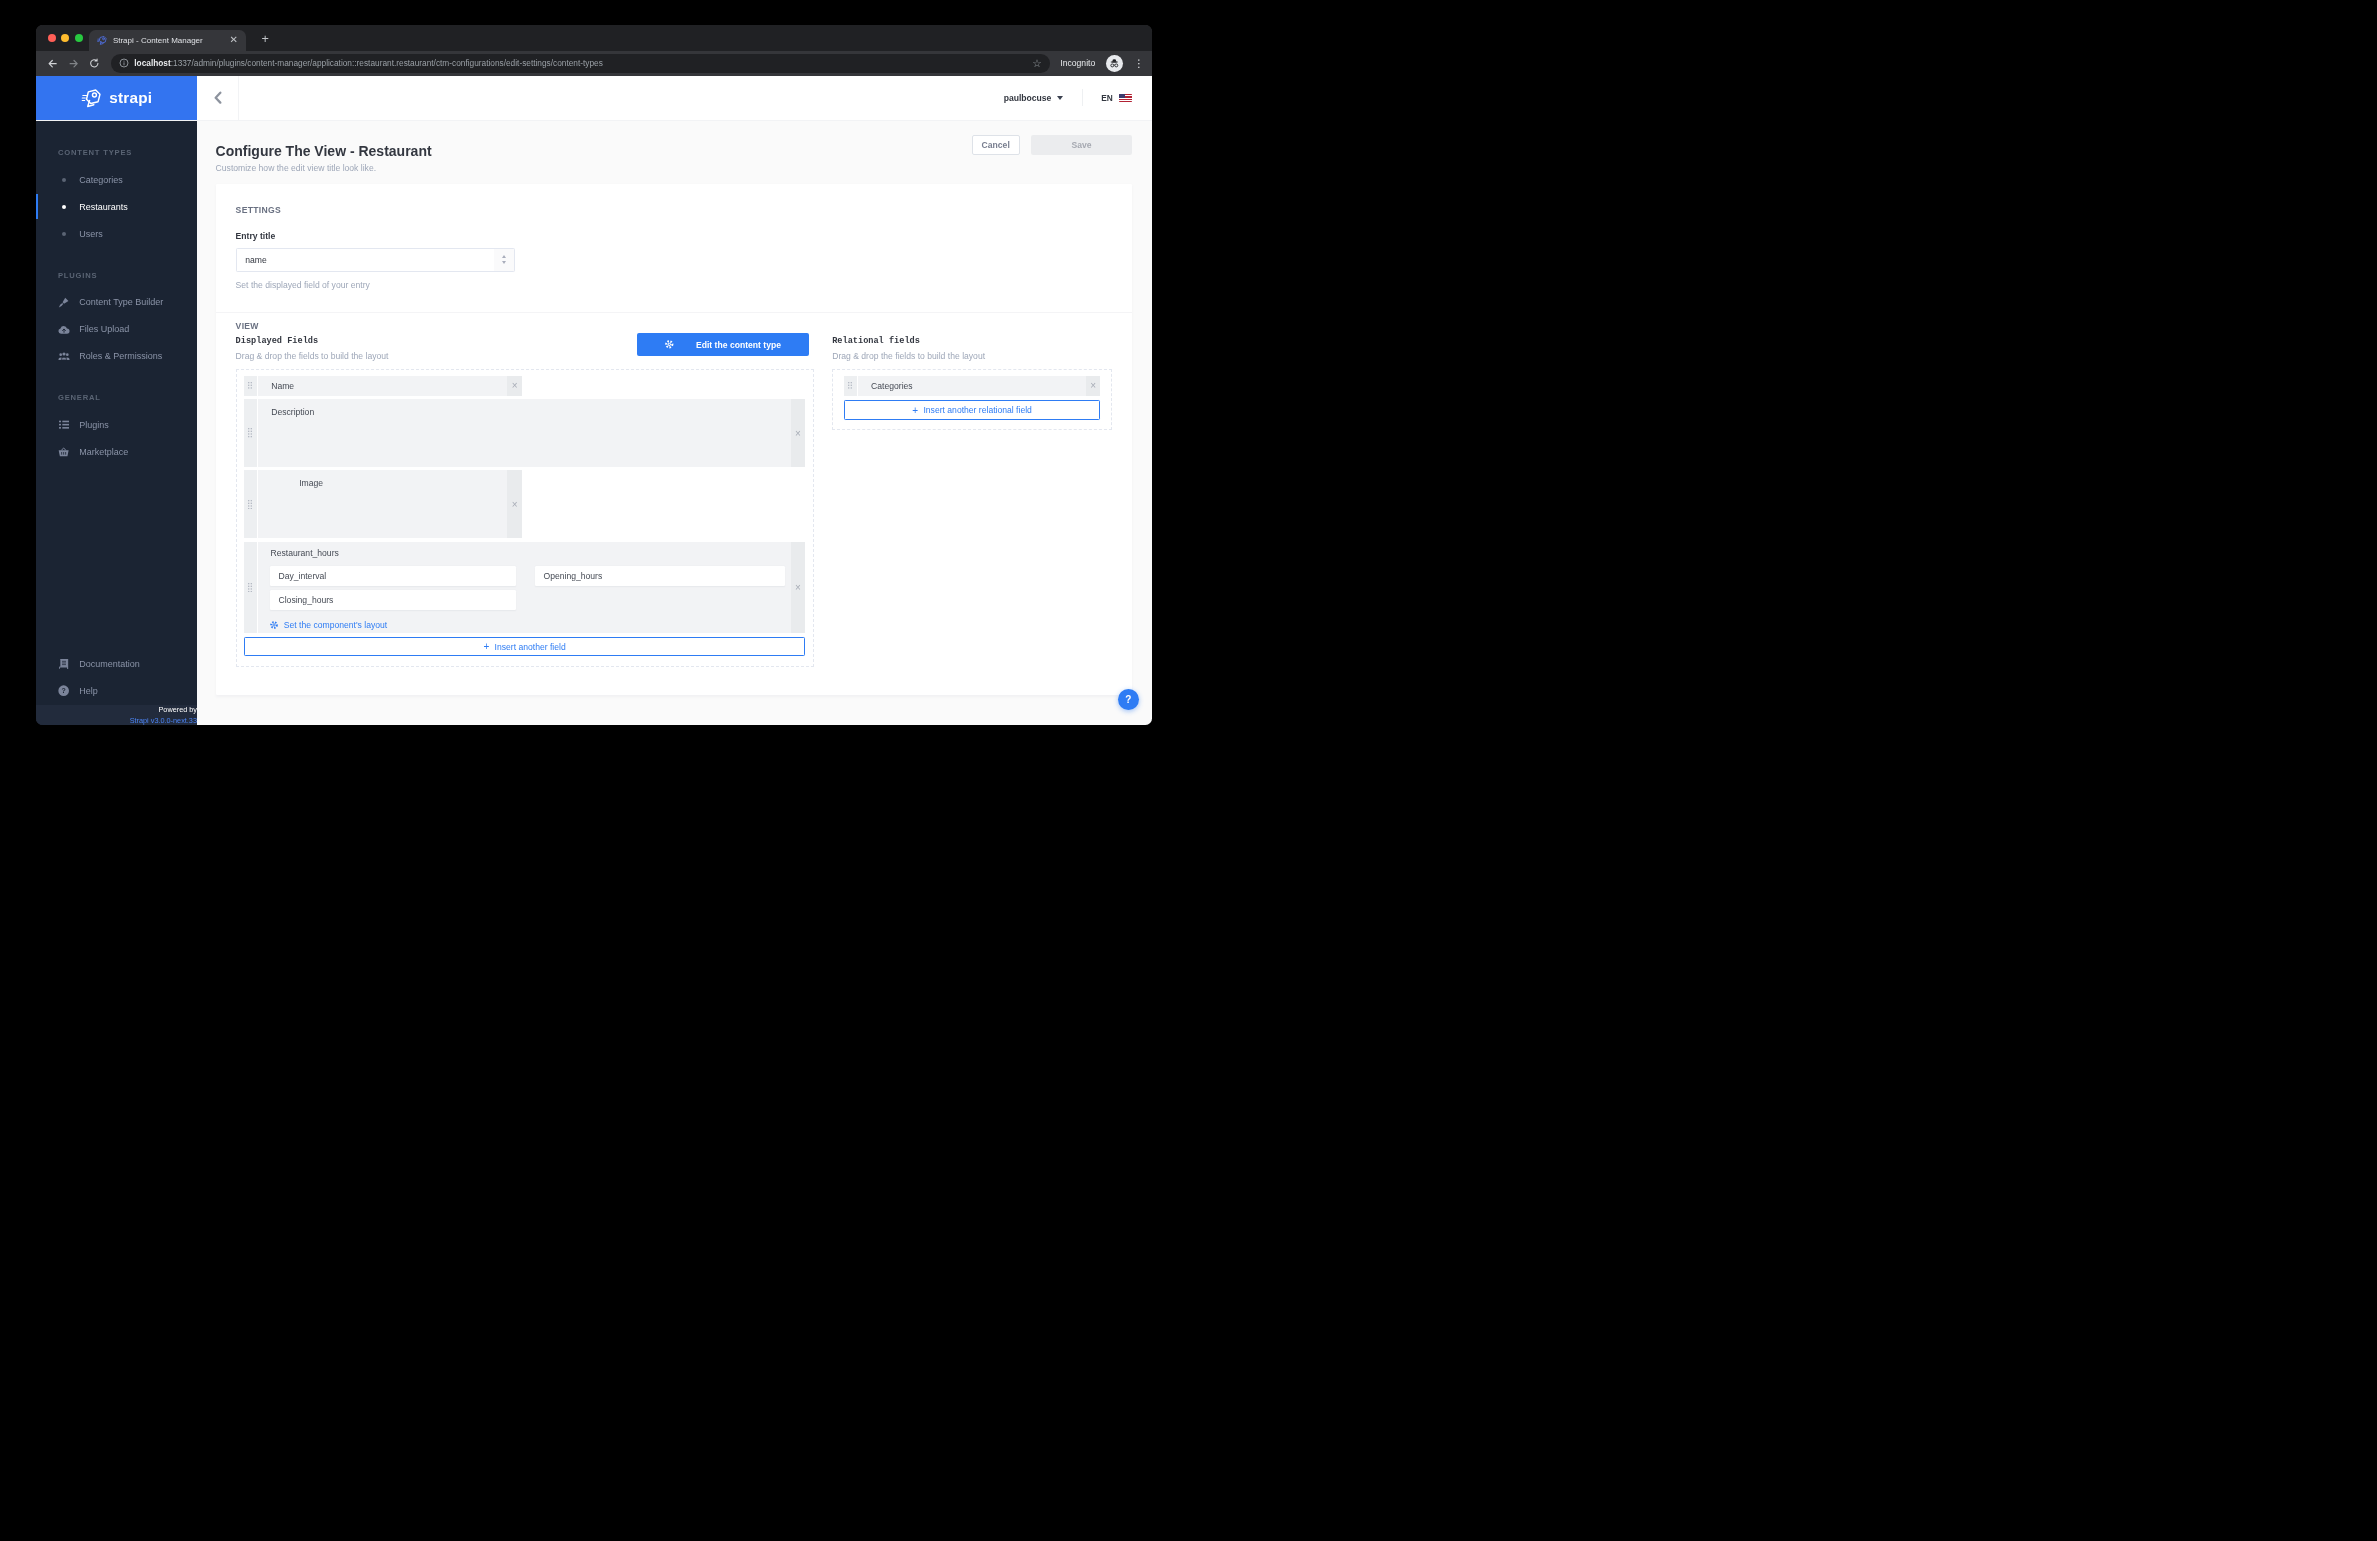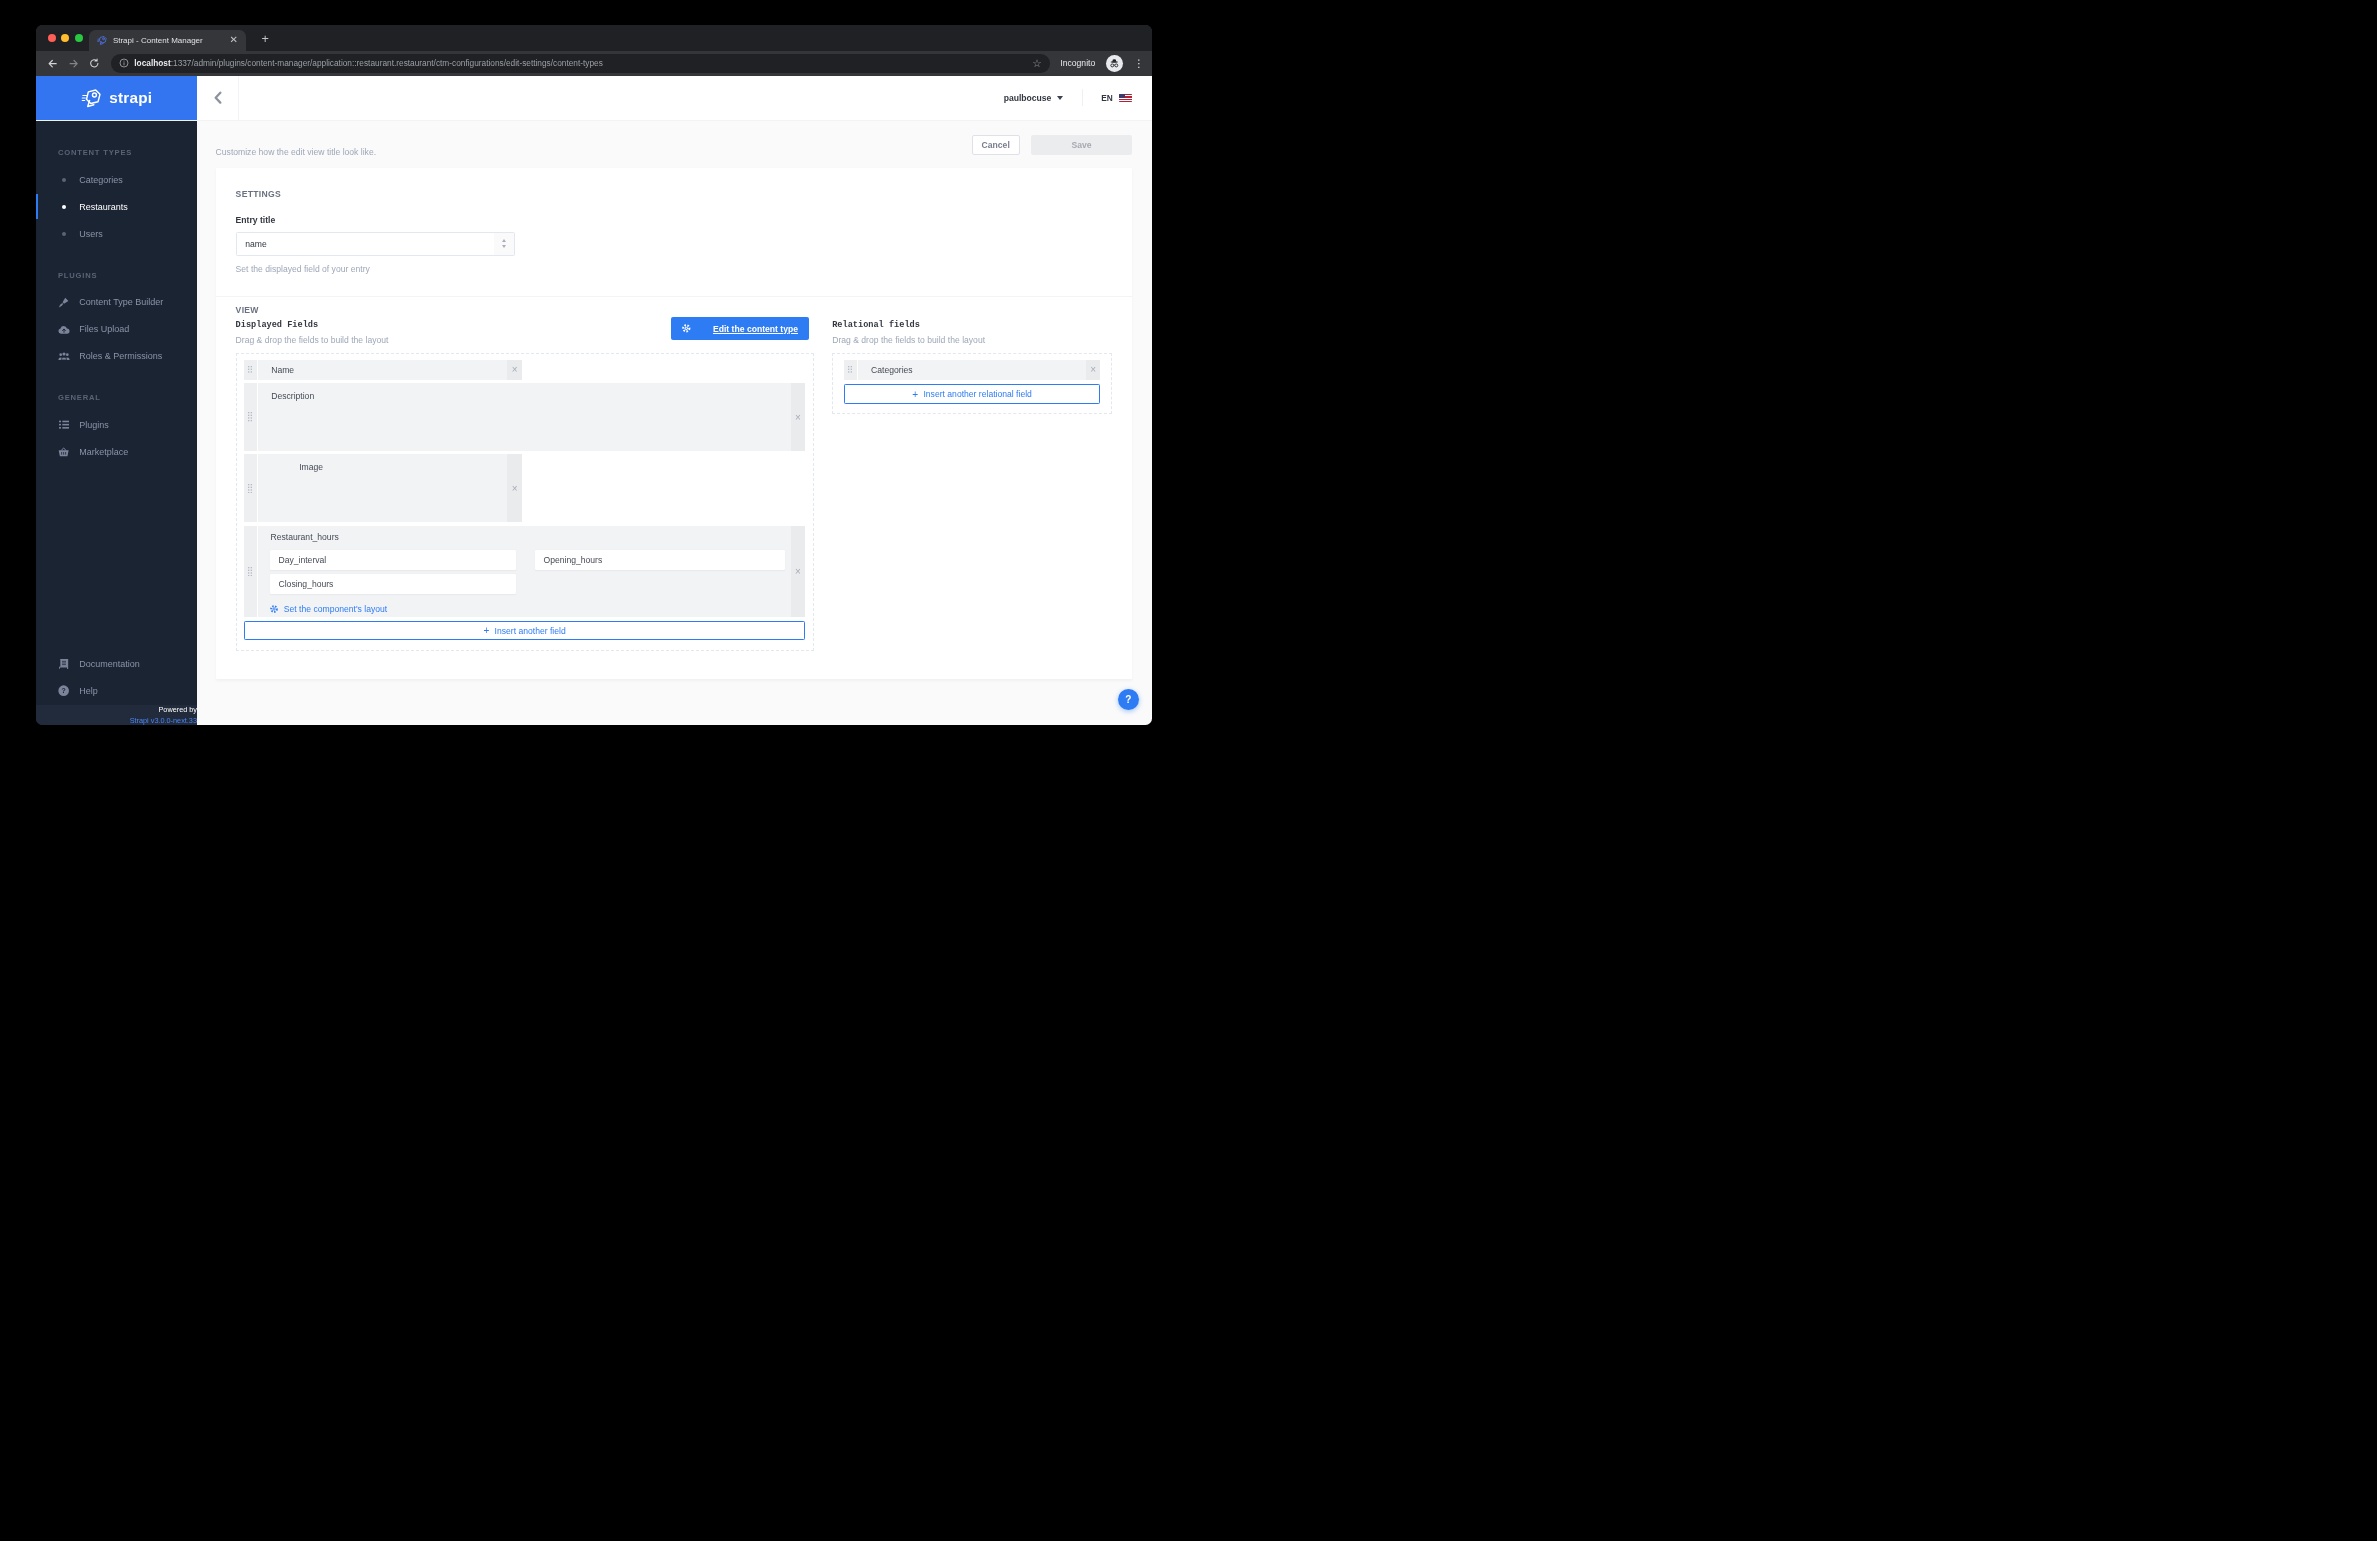--- a/index.html
+++ b/index.html
@@ -73,21 +73,21 @@
   .tri-dn { width:0; height:0; border-left:2.7px solid transparent; border-right:2.7px solid transparent; border-top:3.3px solid #a9aebc; }
   .helper { margin-top:8px; font-size:8.6px; color:#9ea7b8; }
   .divider { height:0.7px; background:#f4f4f6; margin:22px -20px 8.6px; }
 
   .cols { display:flex; margin-top:5.3px; }
   .col-left { width:578px; flex:none; }
   .col-right { flex:1; margin-left:18.6px; min-width:0; }
   .col-head { position:relative; }
   .col-title { font-size:8.6px; font-weight:bold; color:#333740;font-family:Liberation Mono, monospace; }
   .col-sub { font-size:8.6px; color:#9ea7b8; margin-top:4.6px; }
-  .btn-edit { position:absolute; right:4.6px; top:-2.7px; height:22.6px; padding:0 11px; background:#2e7cf4; border:none; border-radius:2px; display:flex; align-items:center; gap:22px; color:#fff; font-size:8.6px; font-weight:bold; font-family:inherit; cursor:pointer;text-decoration:underline; }
+  .btn-edit { position:absolute; right:4.6px; top:-2.7px; height:22.6px; padding:0 28px; background:#2e7cf4; border:none; border-radius:2px; display:flex; align-items:center; gap:22px; color:#fff; font-size:8.6px; font-weight:bold; font-family:inherit; cursor:pointer; }
 
   .dropzone { margin-top:8px; border:0.7px dashed #e3e7ef; padding:6px 7.3px 10px; }
   .dz-right { padding:6px 10.6px 8.6px; }
   .frow { display:flex; background:#f2f3f5; align-items:stretch; }
   .grip { width:14px; flex:none; background:#edeff1; border-right:0.7px solid #fff; display:flex; align-items:center; justify-content:center; cursor:grab; }
   .fbody { flex:1; min-width:0; font-size:8.6px; color:#454a54; }
   .fbody.center { display:flex; align-items:center; padding-left:13.3px; }
   .fbody.top { padding:8px 0 0 13.3px; }
   .fx { width:14.6px; flex:none; background:#e9ebed; display:flex; align-items:center; justify-content:center; color:#a7acb6; font-size:10px; cursor:pointer; }
   .h-name { height:20px; width:278px; }
@@ -298,20 +298,21 @@
           <span>Help</span>
         </div>
         <div class="side-footer">
           <span>Powered by</span>
           <a href="#">Strapi v3.0.0-next.33</a>
         </div>
       </div>
     </div>
 
     <div class="main">
+      <div class="pg-title">Configure The View - Restaurant</div>
       <div class="pg-sub">Customize how the edit view title look like.</div>
       <div class="actions">
         <button class="btn-cancel">Cancel</button>
         <button class="btn-save">Save</button>
       </div>
 
       <div class="card">
         <div class="sec-label">SETTINGS</div>
         <div class="fld-label">Entry title</div>
         <div class="select">

